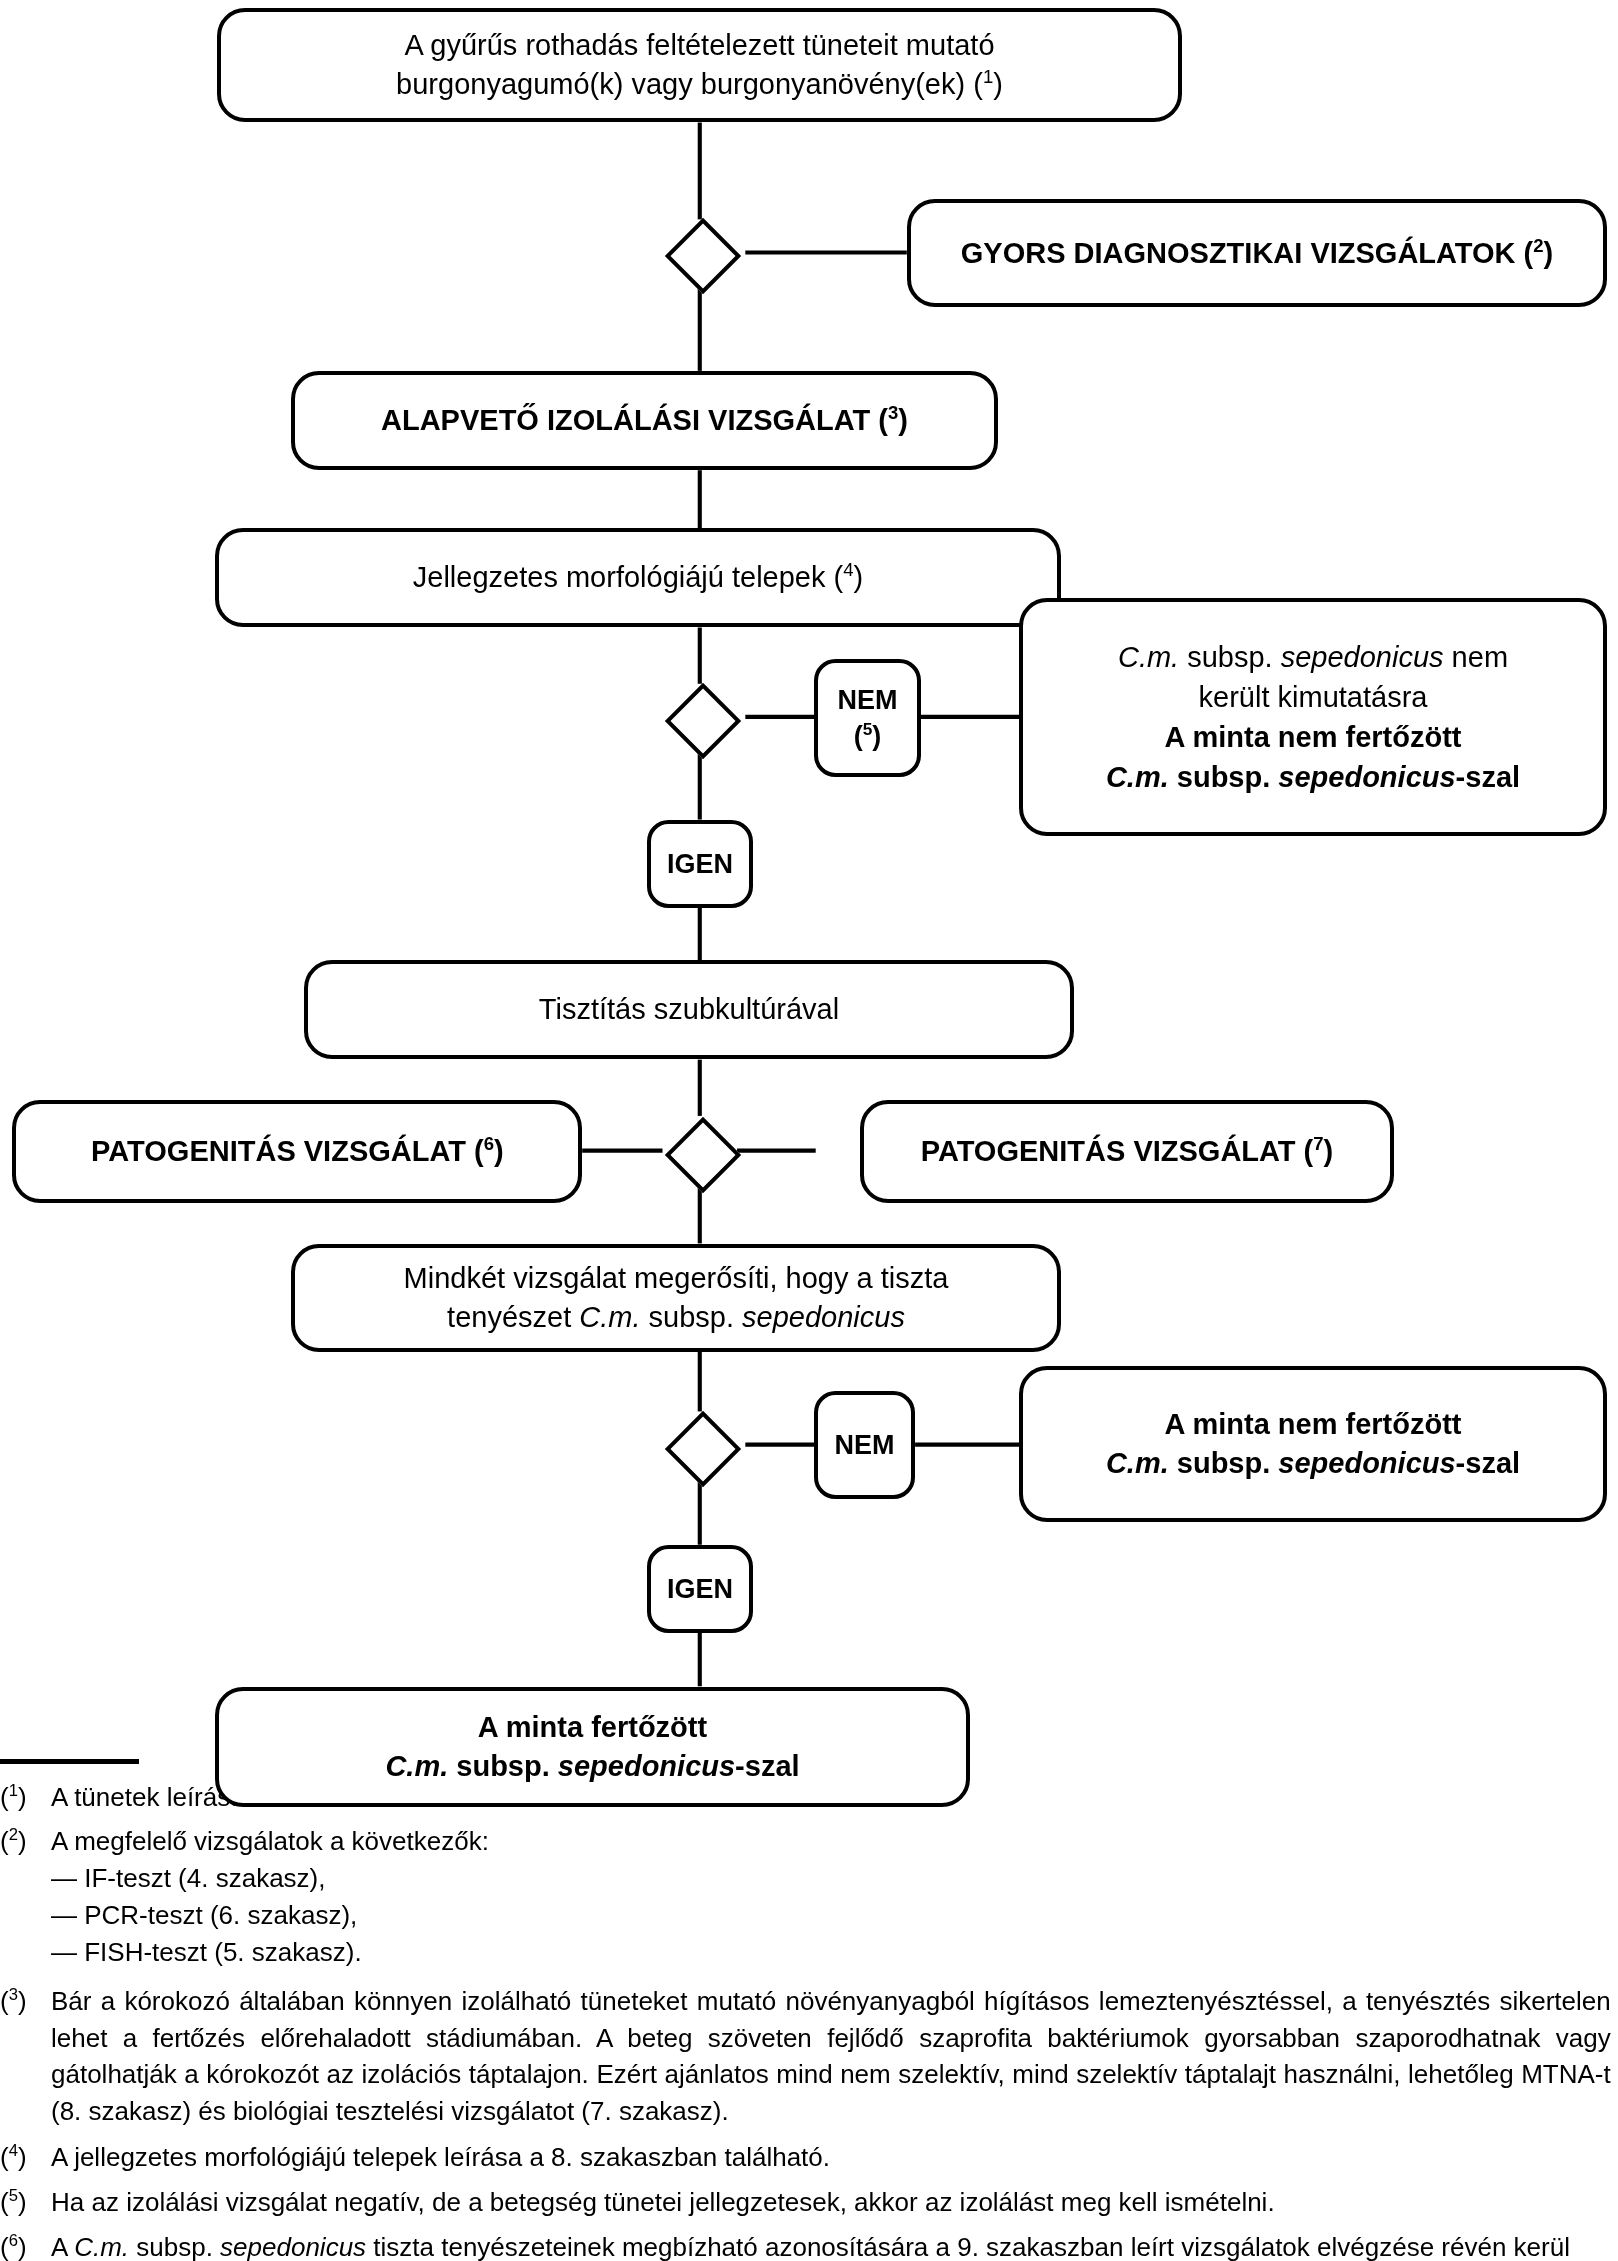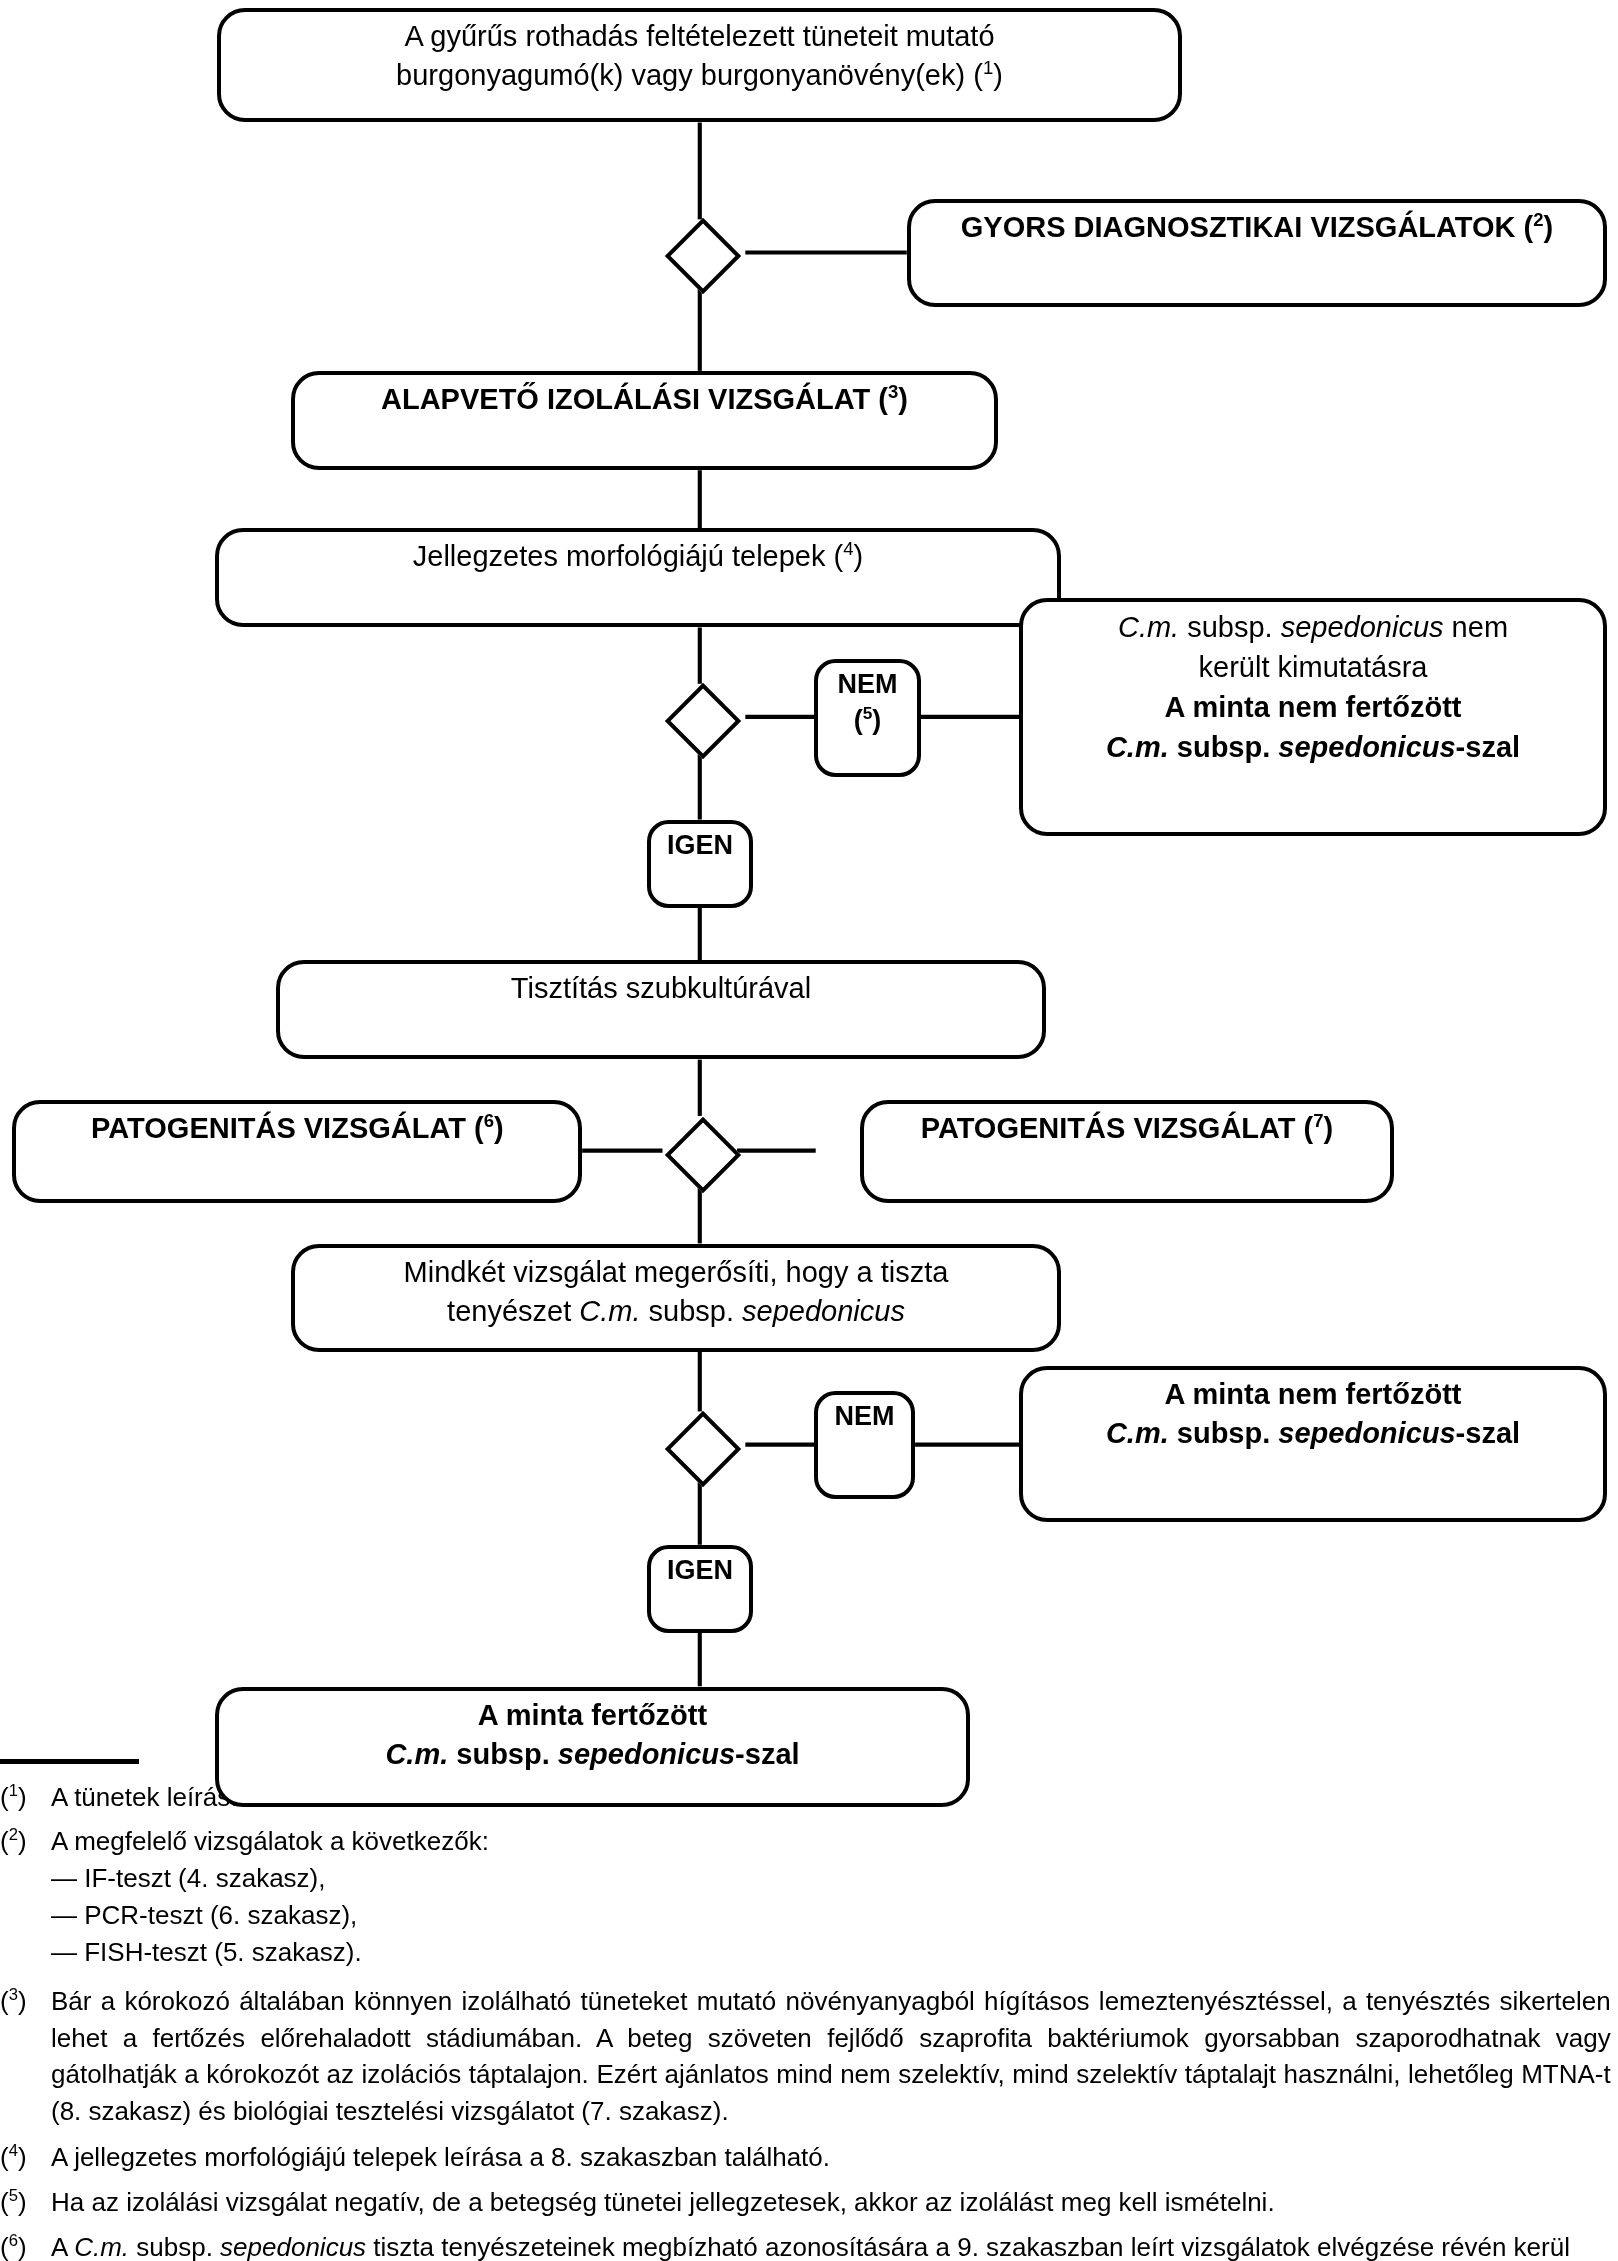--- a/index.html
+++ b/index.html
@@ -32,20 +32,21 @@
   }
 
   .node {
     position: absolute;
     z-index: 2;
     box-sizing: border-box;
     background: #ffffff;
     border: 4.1px solid #000000;
     border-radius: 28px;
     display: flex;
+    align-items: center;
     justify-content: center;
     text-align: center;
     line-height: 1.34;
     padding: 5px 15px;
   }
   .node .txt { width: 100%; }
 
   .n-reg   { font-weight: 400; font-size: 29px; }
   .n-bold  { font-weight: 700; font-size: 29px; }
   .small-pill { border-radius: 21.5px; font-weight: 700; font-size: 27px; padding: 3.3px 6.6px;}
@@ -179,21 +180,21 @@
       <span>került kimutatásra</span><br>
       <b>A minta nem fertőzött</b><br>
       <b><span class="ital">C.m.</span><span> subsp. </span><span class="ital">sepedonicus</span><span>-szal</span></b>
     </div>
   </div>
 
   <div class="node small-pill" style="left:647px; top:820px; width:106px; height:88px;">
     <div class="txt">IGEN</div>
   </div>
 
-  <div class="node n-reg" style="left:276px; top:960px; width:770px; height:99px;">
+  <div class="node n-reg" style="left:304px; top:960px; width:770px; height:99px;">
     <div class="txt">Tisztítás szubkultúrával</div>
   </div>
 
   <div class="diamond" style="left:676px; top:1128px; width:46px; height:46px;"></div>
 
   <div class="node n-bold" style="left:12.4px; top:1100px; width:570px; height:103px;">
     <div class="txt"><span>PATOGENITÁS VIZSGÁLAT (</span><span class="sup">6</span><span>)</span></div>
   </div>
 
   <div class="node n-bold" style="left:860px; top:1100px; width:534px; height:103px;">

